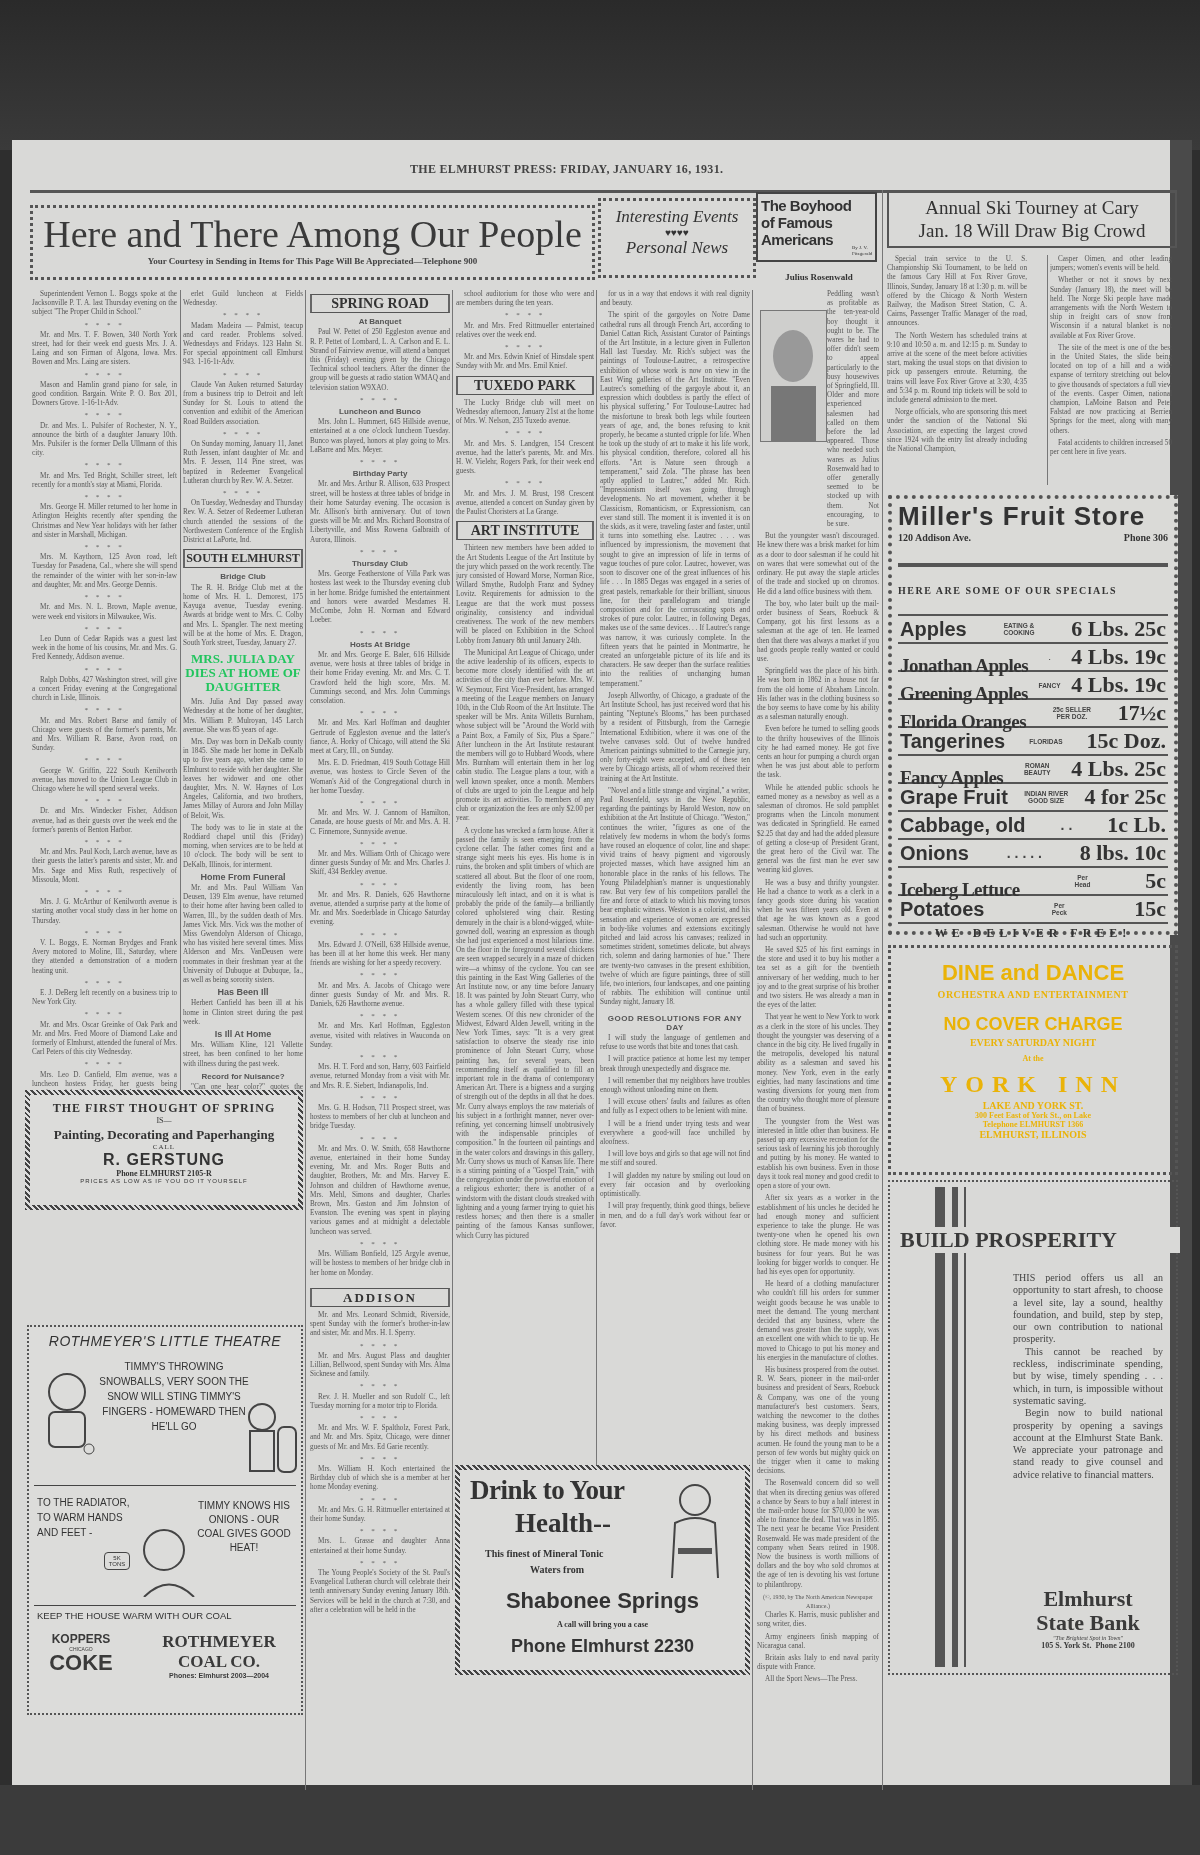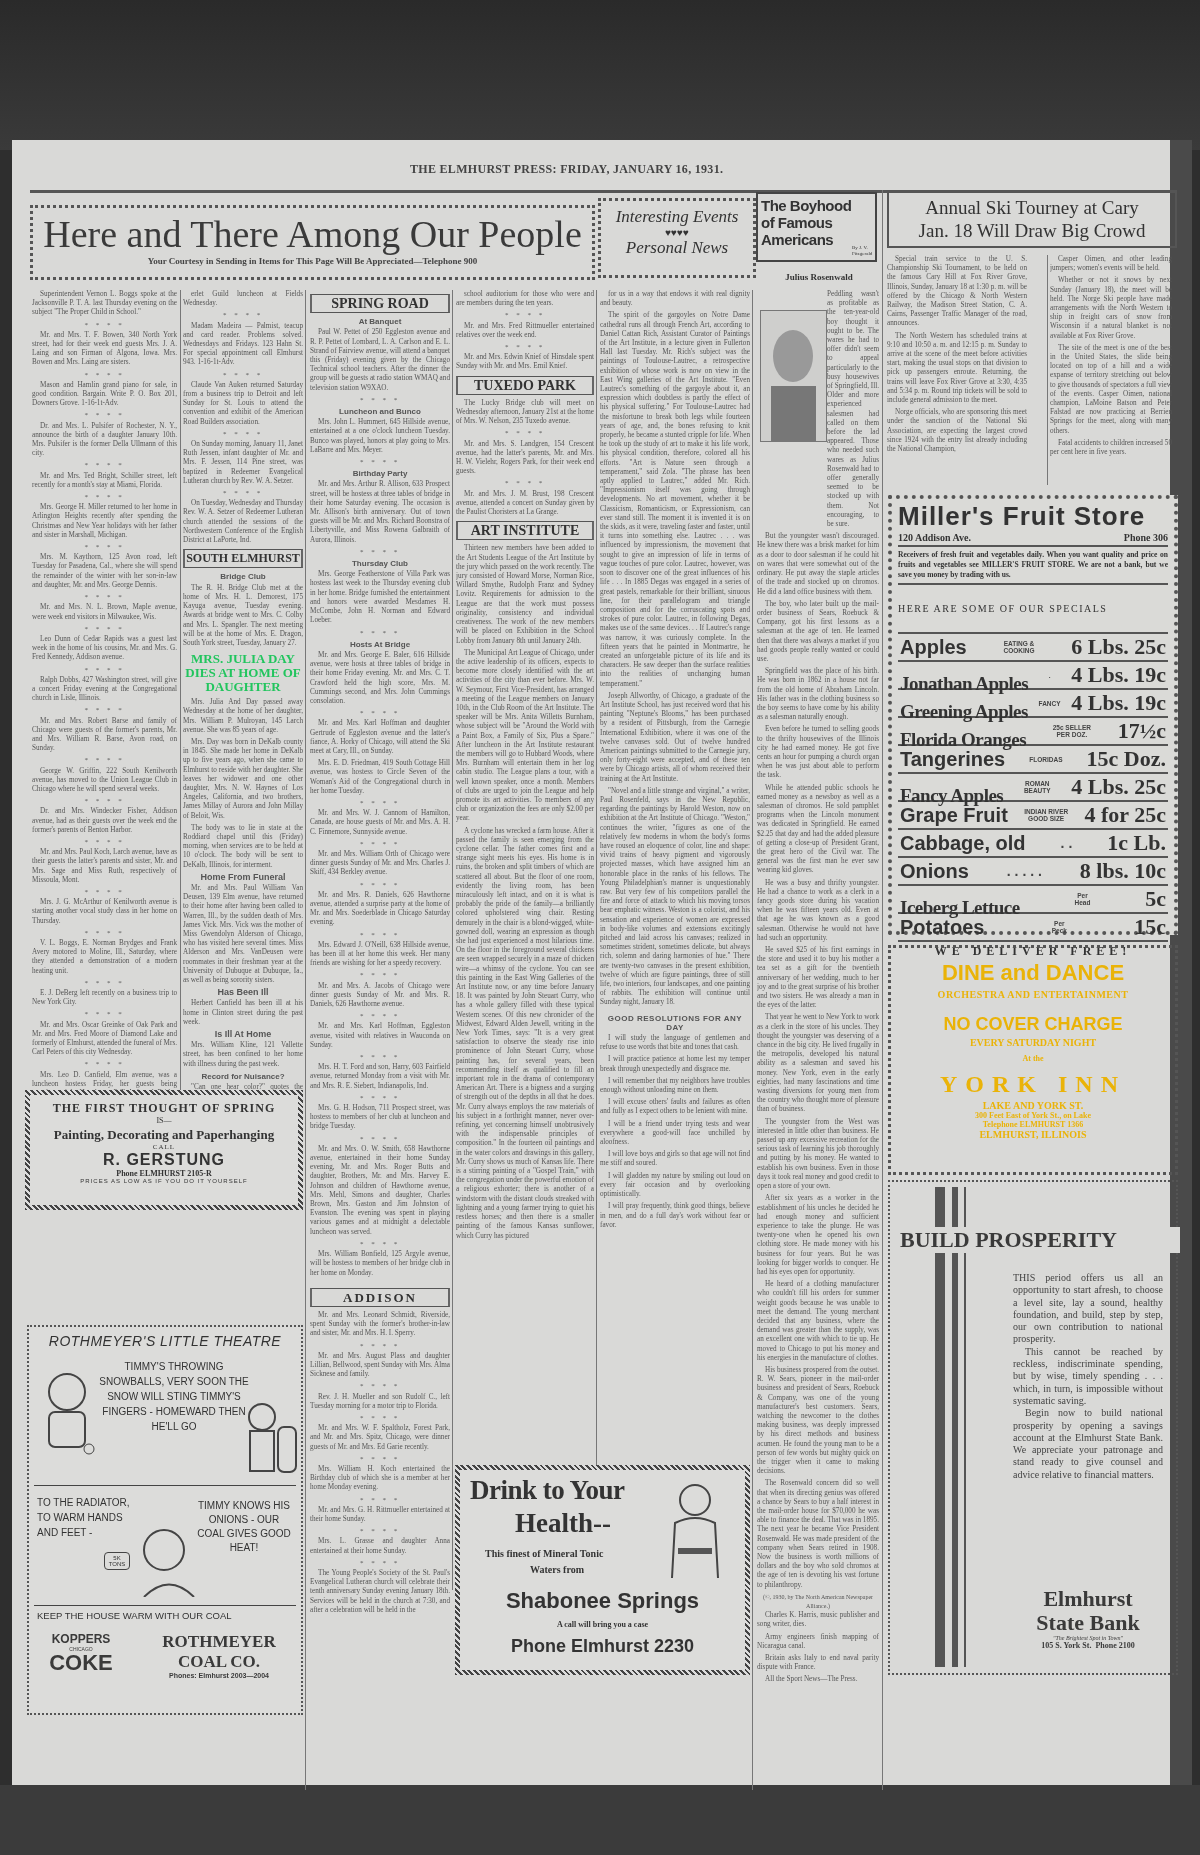--- a/index.html
+++ b/index.html
@@ -264,26 +264,25 @@
 <div class="vline" style="left:1047px;top:255px;height:230px;"></div>
 <div class="col" style="left:1050px;top:255px;width:122px;height:230px;">
   <p>Casper Oimen, and other leading jumpers; women's events will be held.</p>
   <p>Whether or not it snows by next Sunday (January 18), the meet will be held. The Norge Ski people have made arrangements with the North Western to ship in freight cars of snow from Wisconsin if a natural blanket is not available at Fox River Grove.</p>
   <p>The site of the meet is one of the best in the United States, the slide being located on top of a hill and a wide expanse of territory stretching out below to give thousands of spectators a full view of the events. Casper Oimen, national champion, LaMoine Batson and Peter Falstad are now practicing at Berrien Springs for the meet, along with many others.</p>
   <p>Fatal accidents to children increased 50 per cent here in five years.</p>
 </div>
 
 <div class="box" style="left:888px;top:495px;width:290px;height:440px;border:4px dotted #555;padding:2px 6px;background:#dadad7;">
   <div style="font-family:'Liberation Sans',sans-serif;font-weight:bold;font-size:26px;letter-spacing:1px;white-space:nowrap;">Miller's Fruit Store</div>
-  <div style="display:flex;justify-content:space-between;font-weight:bold;font-size:10px;border-bottom:2px solid #555;padding-bottom:2px;">
+  <div style="display:flex;justify-content:space-between;font-weight:bold;font-size:10px;border-bottom:2px solid #555;padding-bottom:20px;">
     <span>120 Addison Ave.</span>
     <span>Phone 306</span>
   </div>
-  <div style="font-weight:bold;font-size:7.5px;line-height:10px;text-align:justify;padding:3px 0;">Receivers of fresh fruit and vegetables daily. When you want quality and price on fruits and vegetables see MILLER'S FRUIT STORE. We are not a bank, but we save you money by trading with us.</div>
-  <div style="font-weight:normal;font-size:10px;letter-spacing:1.5px;border-top:2px solid #555;padding:18px 0;white-space:nowrap;overflow:hidden;">HERE ARE SOME OF OUR SPECIALS</div>
+  <div style="font-weight:bold;font-size:10px;letter-spacing:1.5px;border-top:2px solid #555;padding:18px 0;white-space:nowrap;overflow:hidden;">HERE ARE SOME OF OUR SPECIALS</div>
   <div class="fruit-row">
       <span class="fruit-name">Apples</span>
       <span class="fruit-note" style="width:45px">EATING &amp; COOKING</span>
       <span class="fruit-price">6 Lbs. 25c</span>
     </div>
   <div class="fruit-row">
       <span class="fruit-name cond">Jonathan Apples</span>
       <span class="fruit-note">.</span>
       <span class="fruit-price">4 Lbs. 19c</span>
     </div>

